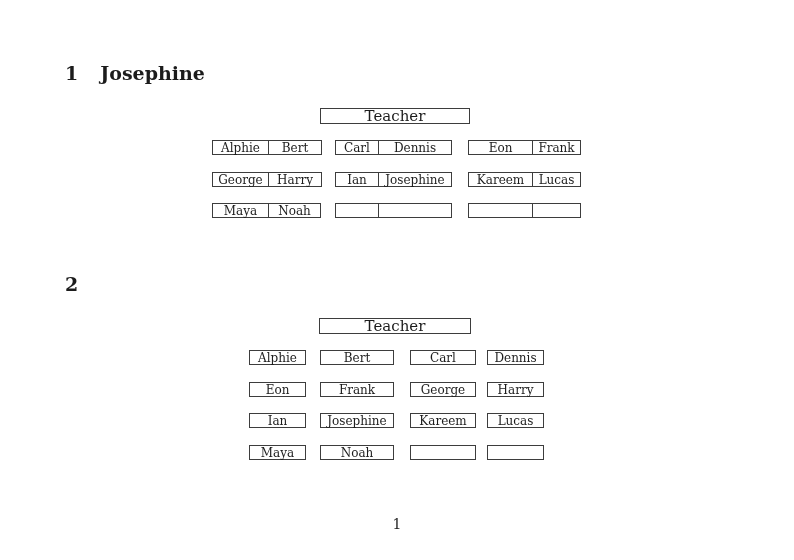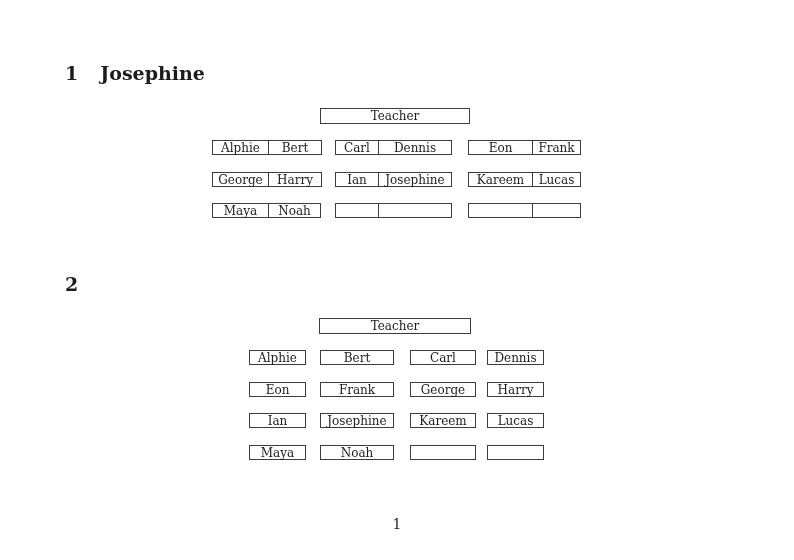--- a/index.html
+++ b/index.html
@@ -21,21 +21,21 @@
     line-height:23px;
     white-space:nowrap;
   }
   .teacher-box {
     position:absolute;
     box-sizing:border-box;
     border:1px solid #3d3d3d;
     display:flex;
     align-items:center;
     justify-content:center;
-    font-size:12px;
+    font-size:15px;
     line-height:12px;
   }
   .desk {
     position:absolute;
     box-sizing:border-box;
     border:1px solid #3d3d3d;
     display:flex;
     height:15px;
   }
   .desk .cell {

